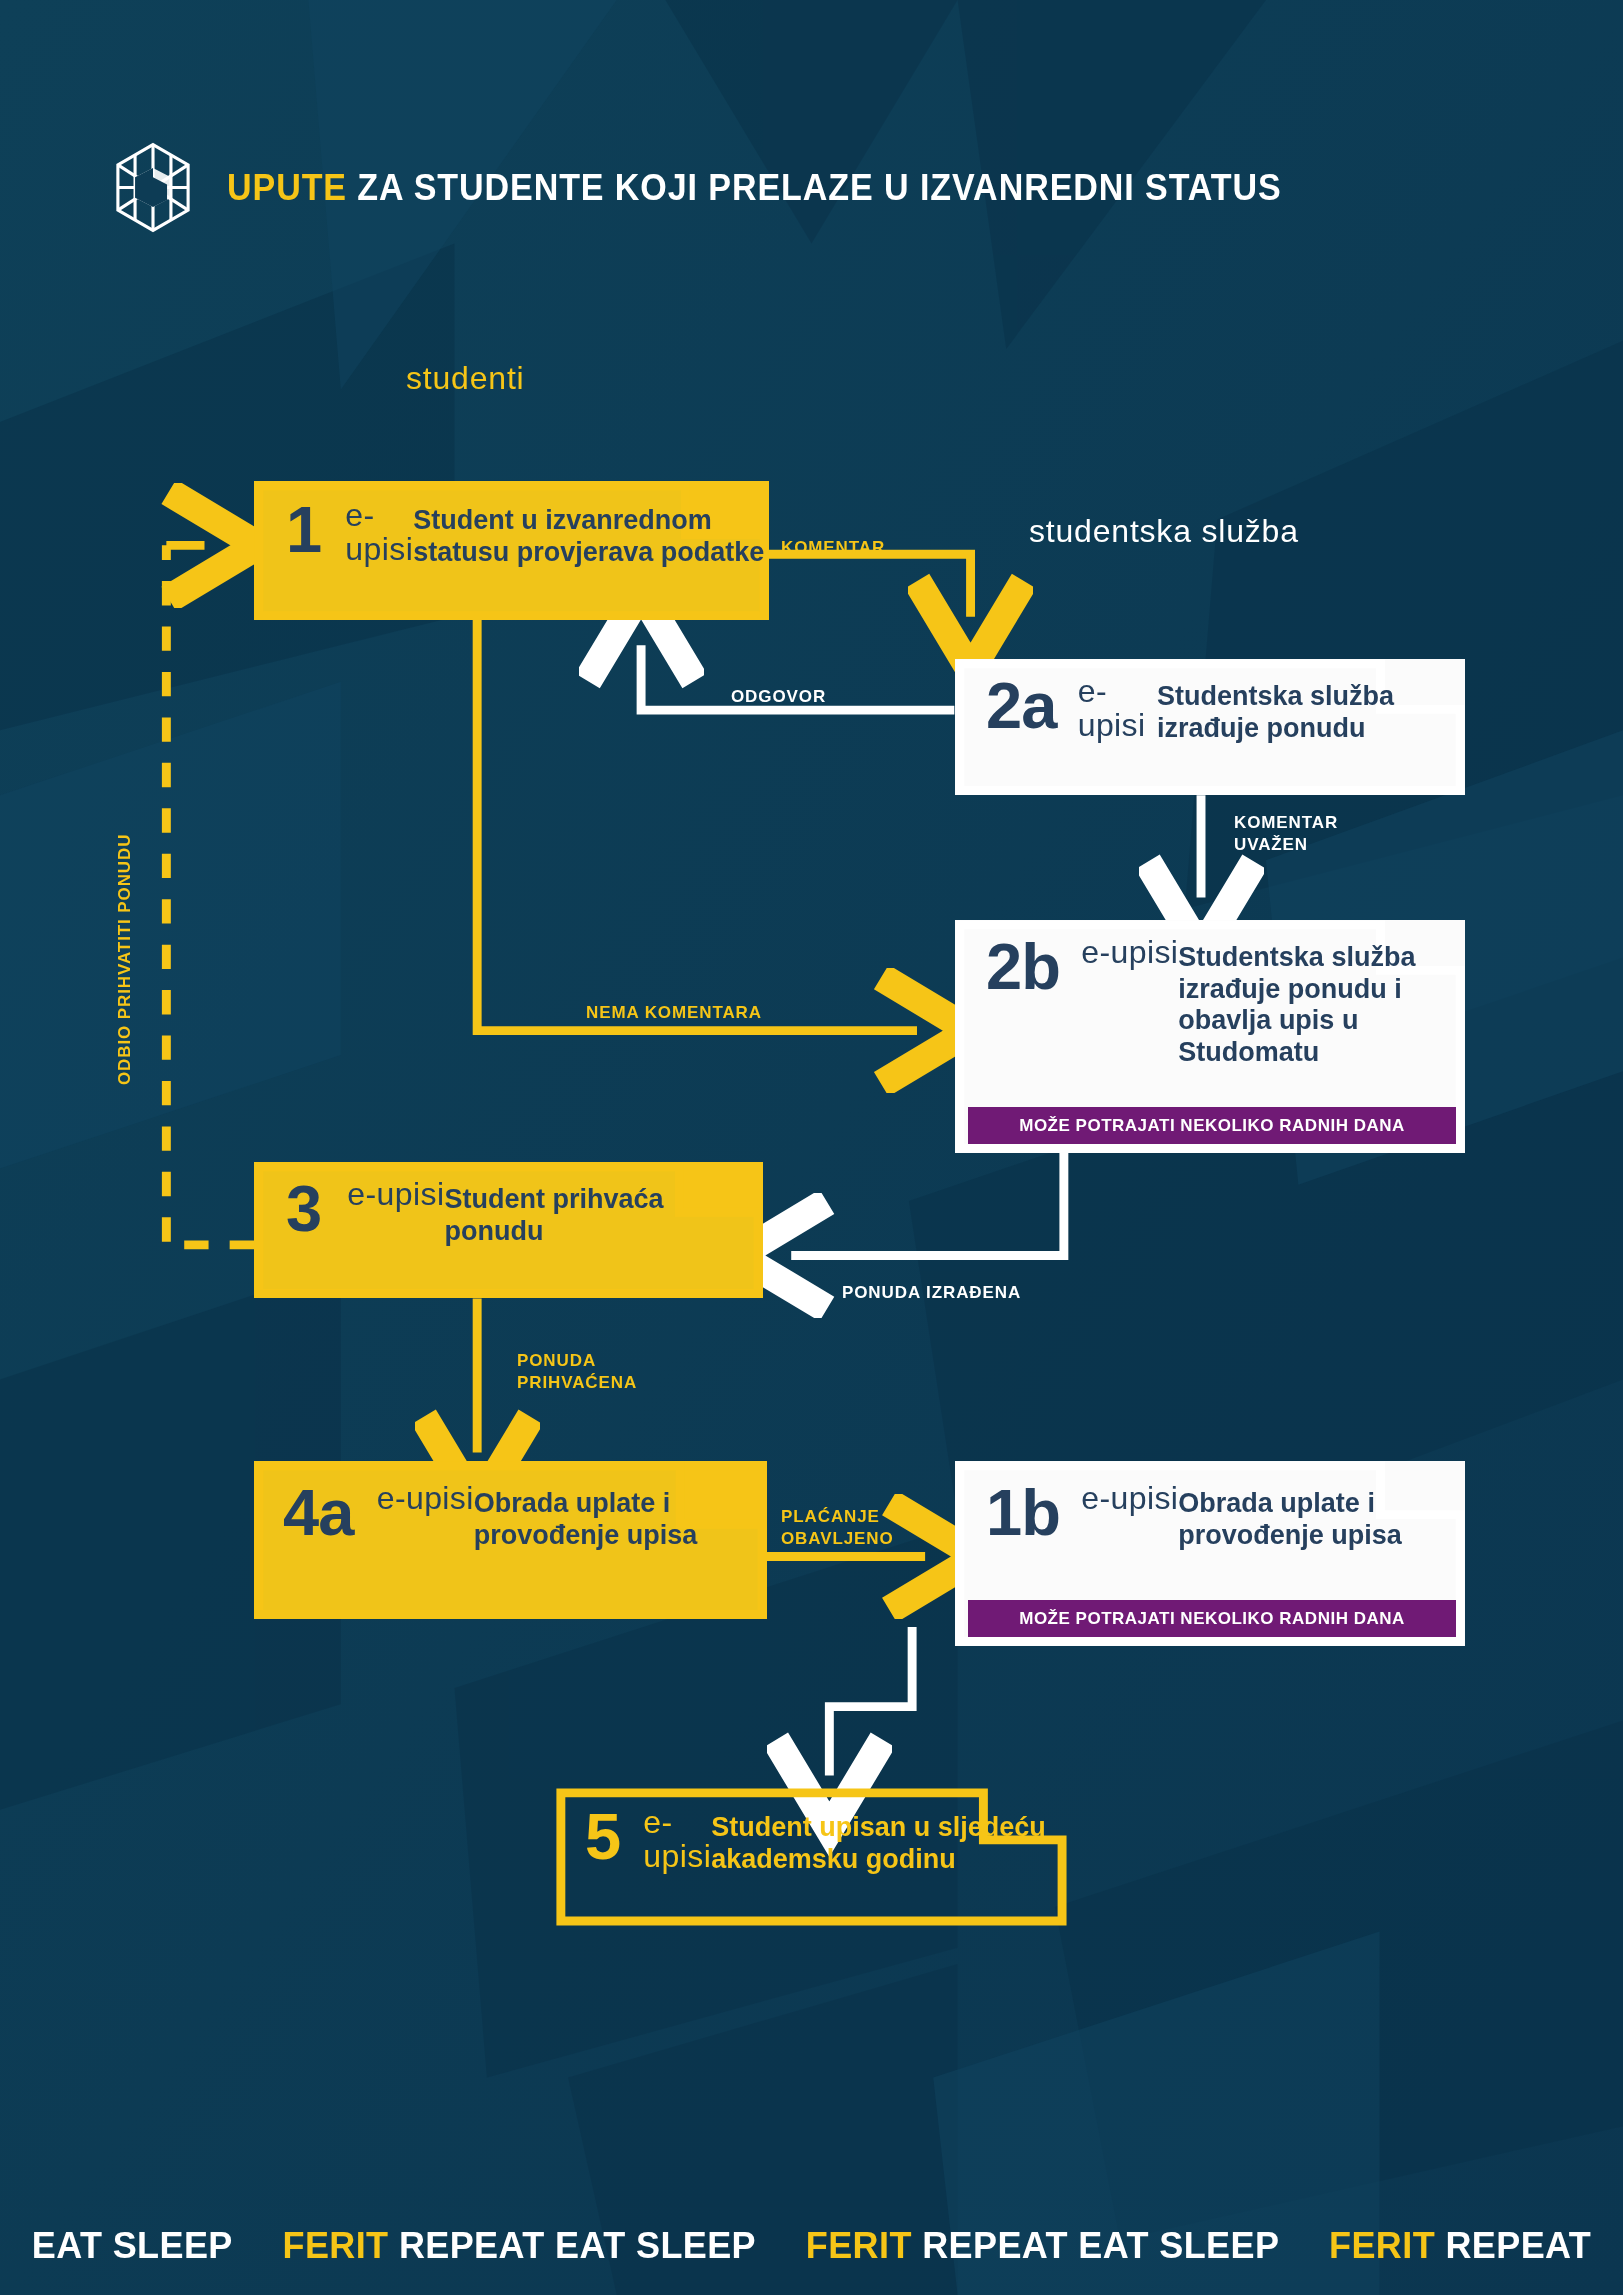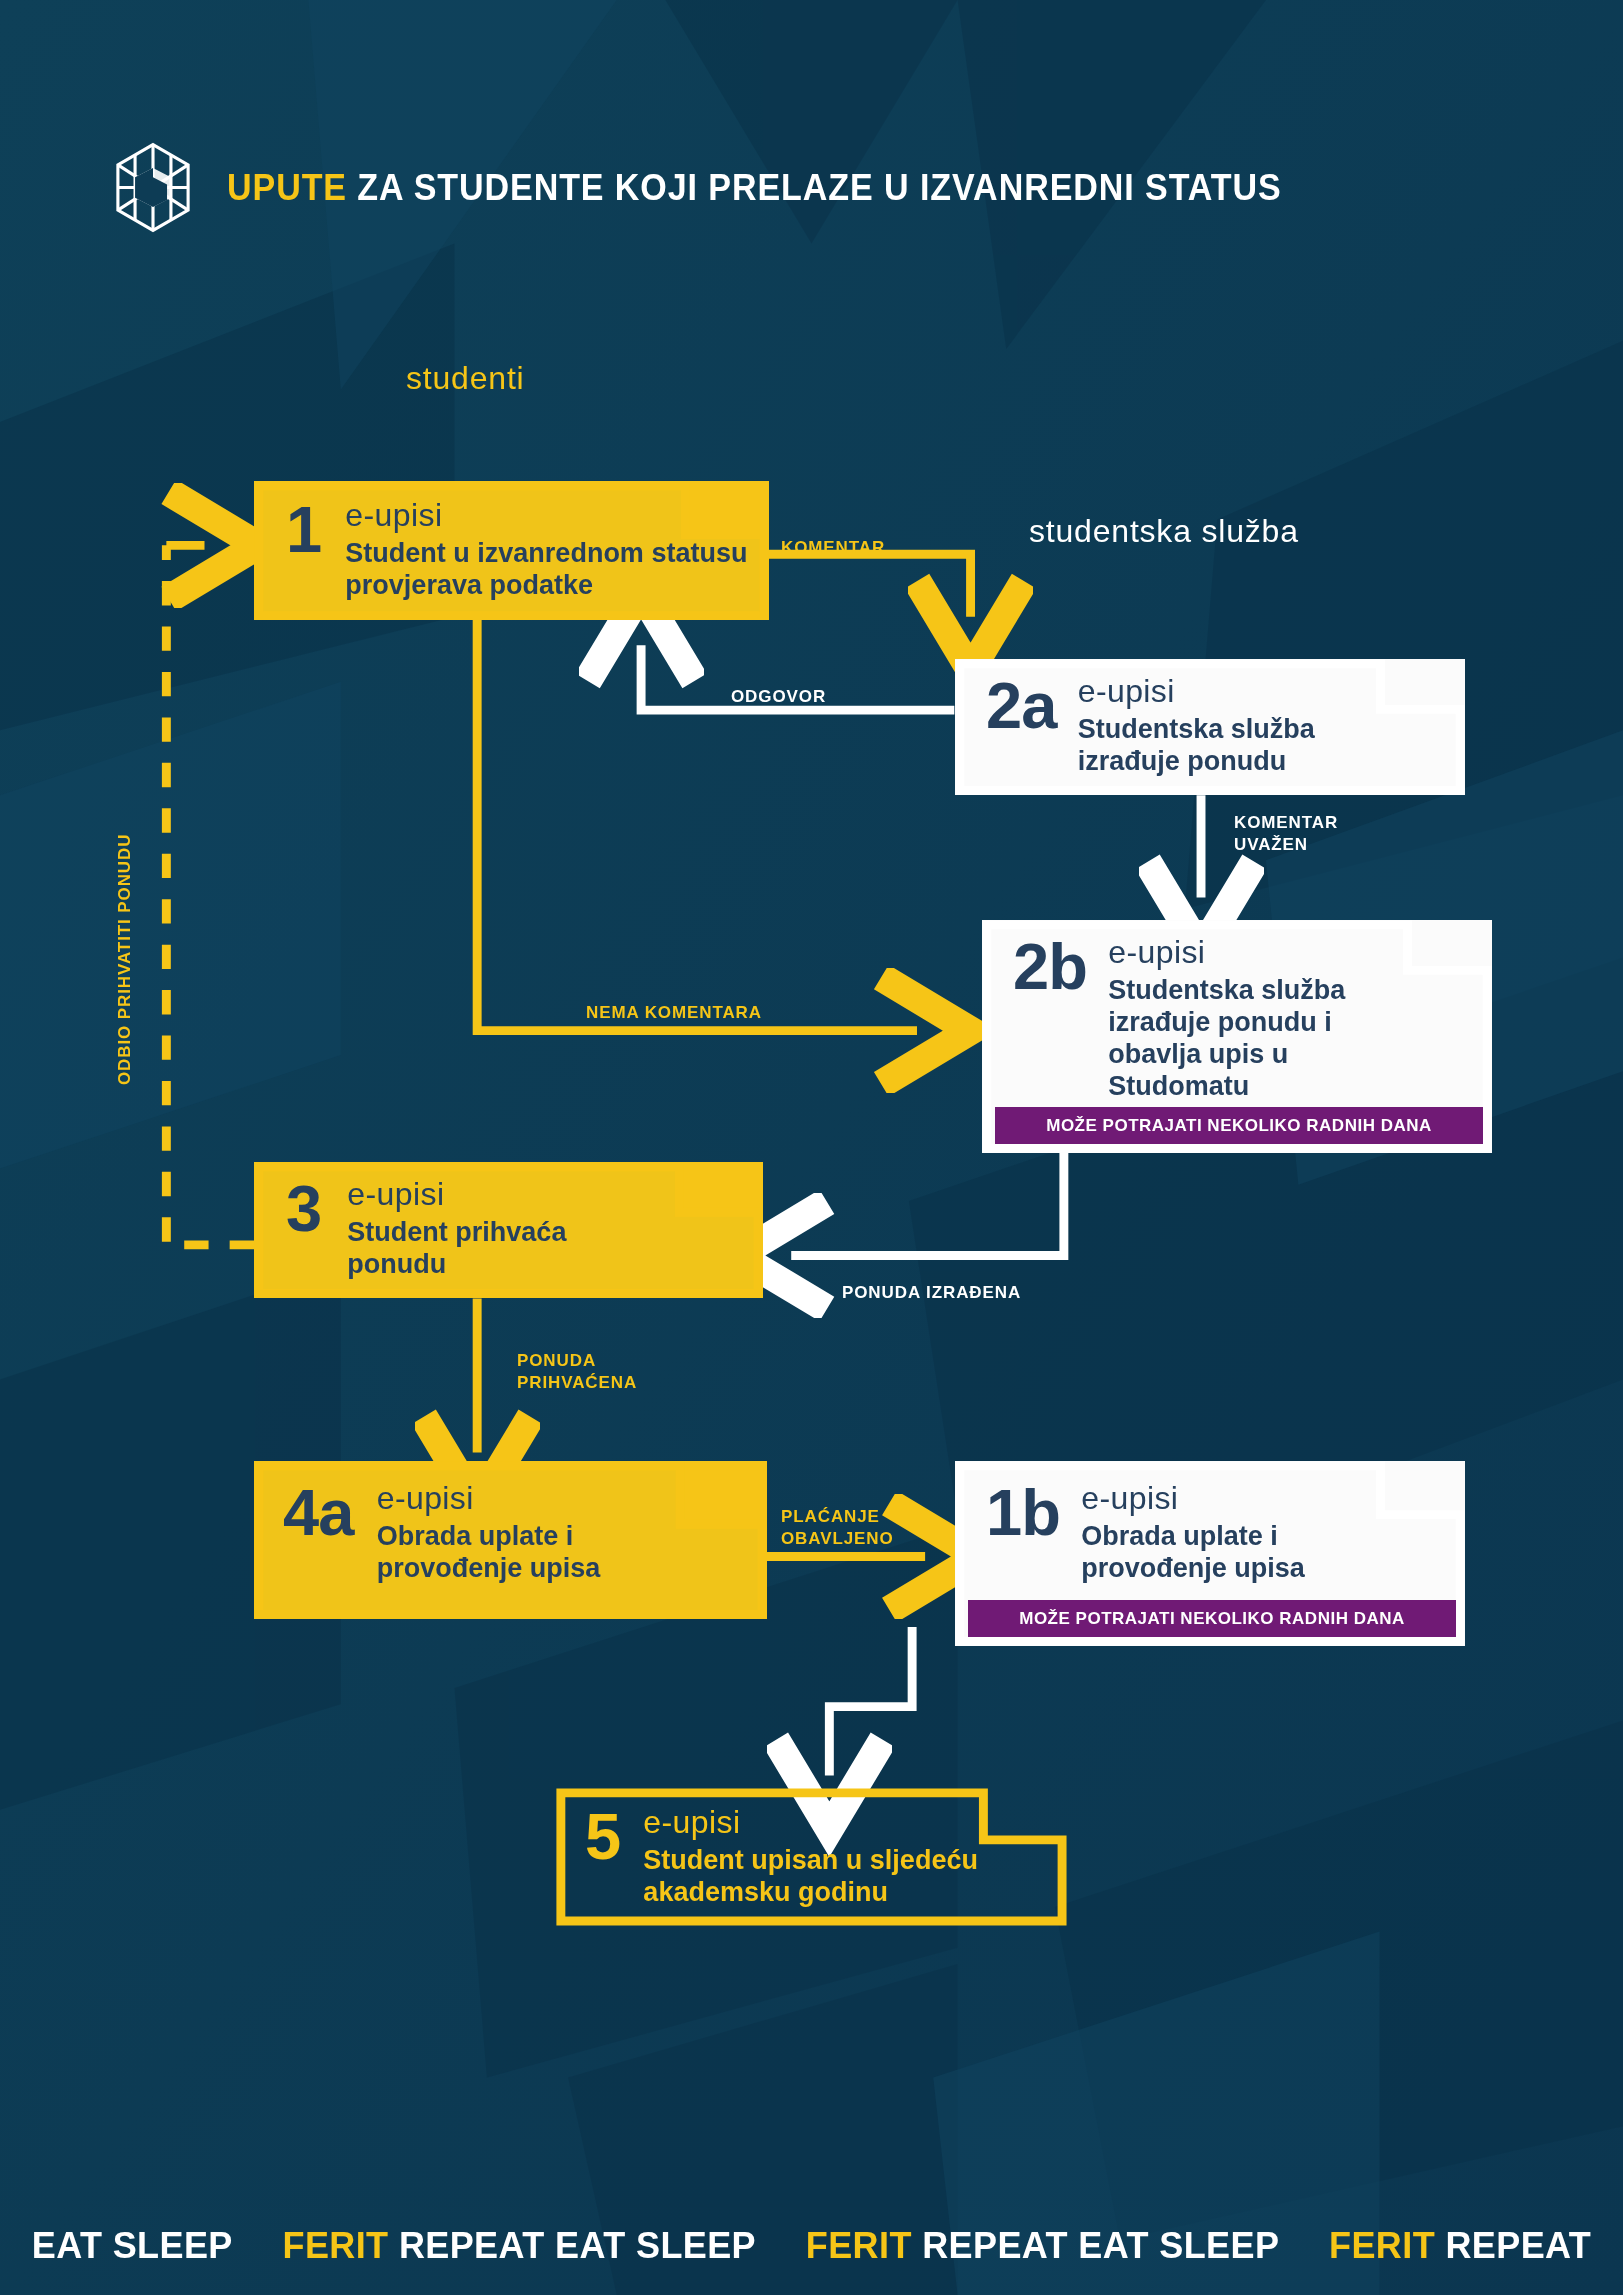--- a/index.html
+++ b/index.html
@@ -23,21 +23,21 @@
 
   
   .lane{position:absolute;font-size:32px;letter-spacing:0.8px;white-space:nowrap;}
   .lane-students{left:406px;top:360px;color:#f6c517;}
   .lane-service{left:1029px;top:513px;color:#ffffff;}
 
   
   .card{position:absolute;box-sizing:border-box;}
   .card .inner{position:absolute;inset:0;display:flex;align-items:flex-start;}
   .card .num{font-size:65px;line-height:.95;font-weight:bold;letter-spacing:-0.8px;flex:none;}
-  .card .txt{display:flex;flex-direction:column;}
+  .card .txt{display:flex;flex-direction:row;}
   .card .sys{font-size:32px;line-height:1.05;letter-spacing:0.4px;}
   .card .desc{font-size:27px;line-height:1.18;font-weight:bold;margin-top:5.7px;}
 
   
   .c-yellow .shape{position:absolute;inset:0;background:#f6c517;}
   .c-yellow .num,.c-yellow .sys,.c-yellow .desc{color:#26405e;}
 
   
   .c-white .shape{position:absolute;inset:0;background:#fbfbfb;}
   .c-white .num,.c-white .sys,.c-white .desc{color:#26405e;}
@@ -208,21 +208,21 @@
   </svg>
   <div class="inner" style="padding:16px 0 0 31px;">
     <span class="num">2a</span>
     <span class="txt" style="margin-left:21px;">
       <span class="sys">e-upisi</span>
       <span class="desc" style="max-width:308px;">Studentska služba izrađuje ponudu</span>
     </span>
   </div>
 </div>
 
-<div class="card c-white" style="left:955px;top:920px;width:510px;height:233px;margin-left:27px;">
+<div class="card c-white" style="left:955px;top:920px;width:510px;height:233px;">
   <svg class="shape" viewBox="0 0 628 287" preserveAspectRatio="none">
     <path d="M6,6 H524 V62 H622 V281 H6 Z" fill="#fbfbfb" stroke="#ffffff" stroke-width="11"></path>
   </svg>
   <div class="inner" style="padding:16px 0 0 31px;">
     <span class="num">2b</span>
     <span class="txt" style="margin-left:21px;">
       <span class="sys">e-upisi</span>
       <span class="desc" style="max-width:268px;">Studentska služba izrađuje ponudu i obavlja upis u Studomatu</span>
     </span>
   </div>

